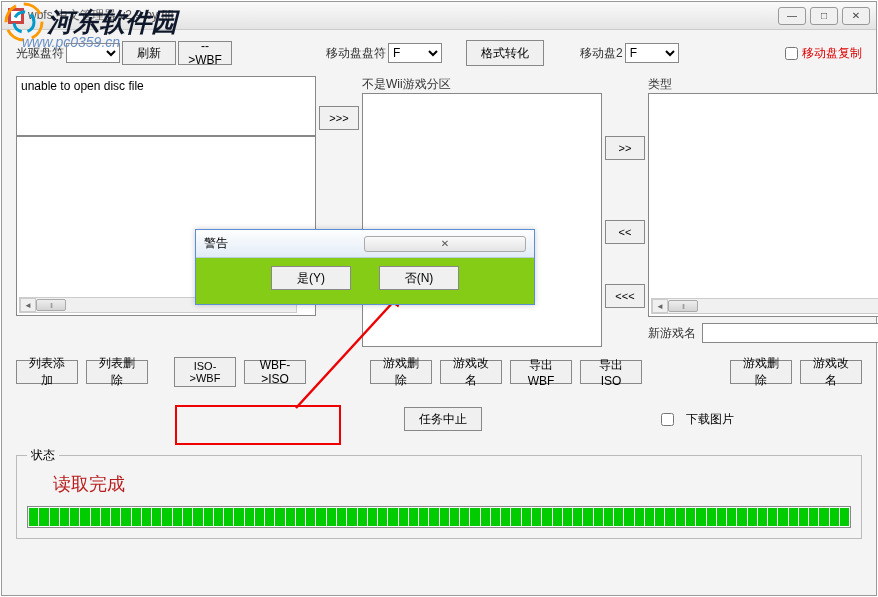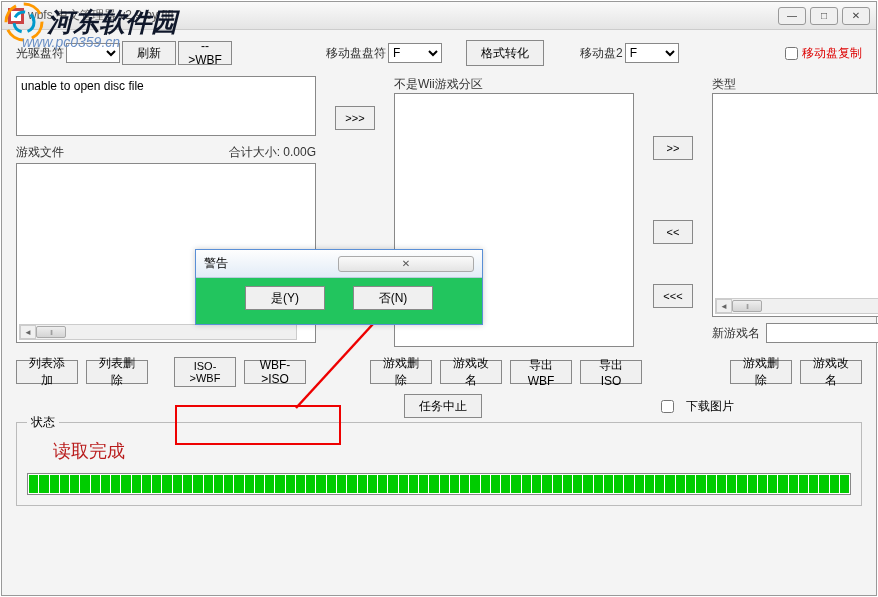--- a/index.html
+++ b/index.html
@@ -122,21 +122,21 @@
     }
     
     .btn-lg { padding: 4px 14px; height: 26px; }
     
     .checkbox-red { color: #d00; display: inline-flex; align-items: center; gap: 4px; }
     .checkbox-red input { margin: 0; }
     
     
     .main-grid {
       display: flex;
-      gap: 16px;
+      gap: 0;
       margin-top: 6px;
     }
     
     .col1 { width: 300px; flex-shrink: 0; }
     .col2 { width: 46px; flex-shrink: 0; display: flex; flex-direction: column; align-items: center;}
     .col3 { width: 240px; flex-shrink: 0; }
     .col4 { width: 46px; flex-shrink: 0; display: flex; flex-direction: column; align-items: center;}
     .col5 { flex: 1; }
     
     .listbox {
@@ -215,21 +215,21 @@
     
     
     .btn-row {
       display:flex;gap:8px;margin-top:10px;align-items:center;
     }
     .btn-row .btn { width: 62px; justify-content:center; text-align:center; }
     .btn-row .btn.wide { width: 78px; }
     
     
     .status-group {
-      margin-top: 4px;
+      margin-top: 24px;
       border: 1px solid #bbb;
       padding: 10px;
       position: relative;
     }
     .status-group .legend {
       position: absolute;
       top: -9px;
       left: 10px;
       background: #f4f4f4;
       padding: 0 4px;
@@ -249,25 +249,25 @@
       gap: 1px;
     }
     .progress .seg {
       flex: 1;
       background: #0c0;
     }
     
     
     .dialog {
       position: absolute;
-      top: 249px;
+      top: 229px;
       left: 195px;
-      width: 288px;
+      width: 340px;
       border: 1px solid #5a8fd6;
-      background: #22c55e;
+      background: #84cc16;
       box-shadow: 0 0 6px rgba(0,0,0,0.2);
       z-index: 50;
     }
     .dialog-title {
       height: 28px;
       background: linear-gradient(#fefefe, #e2ecf7);
       border-bottom: 1px solid #bcd;
       display:flex;align-items:center;
       padding: 0 8px;
       font-size: 12px;
@@ -350,24 +350,20 @@
         <input type="checkbox" style="">
         <span>移动盘复制</span>
       </label>
     </div>
 
     <div class="main-grid">
       <div class="col1">
         <div class="listbox disc-info">
           <span>unable to open disc file</span>
         </div>
-        <div class="row-head" style="margin-top:8px">
-          <span class="label">游戏文件</span>
-          <span class="label">合计大小: 0.00G</span>
-        </div>
         <div class="listbox game-files">
           <div class="game-files-scroll">
             <span class="scroll-arrow">◄</span>
             <span class="scroll-thumb"></span>
           </div>
         </div>
       </div>
 
       <div class="col2">
         <button class="small-btn">&gt;&gt;&gt;</button>
@@ -408,21 +404,21 @@
       <div style="width:48px"></div>
       <button class="btn">游戏删除</button>
       <button class="btn">游戏改名</button>
       <button class="btn">导出WBF</button>
       <button class="btn">导出ISO</button>
       <div class="spacer"></div>
       <button class="btn">游戏删除</button>
       <button class="btn">游戏改名</button>
     </div>
 
-    <div class="btn-row" style="margin-top:7px">
+    <div class="btn-row" style="margin-top:20px">
       <div style="width:380px"></div>
       <button class="btn wide">任务中止</button>
       <div class="spacer"></div>
       <label class="check-download">
         <input type="checkbox" style="">
         <span>下载图片</span>
       </label>
       <div style="width:120px"></div>
     </div>
 

